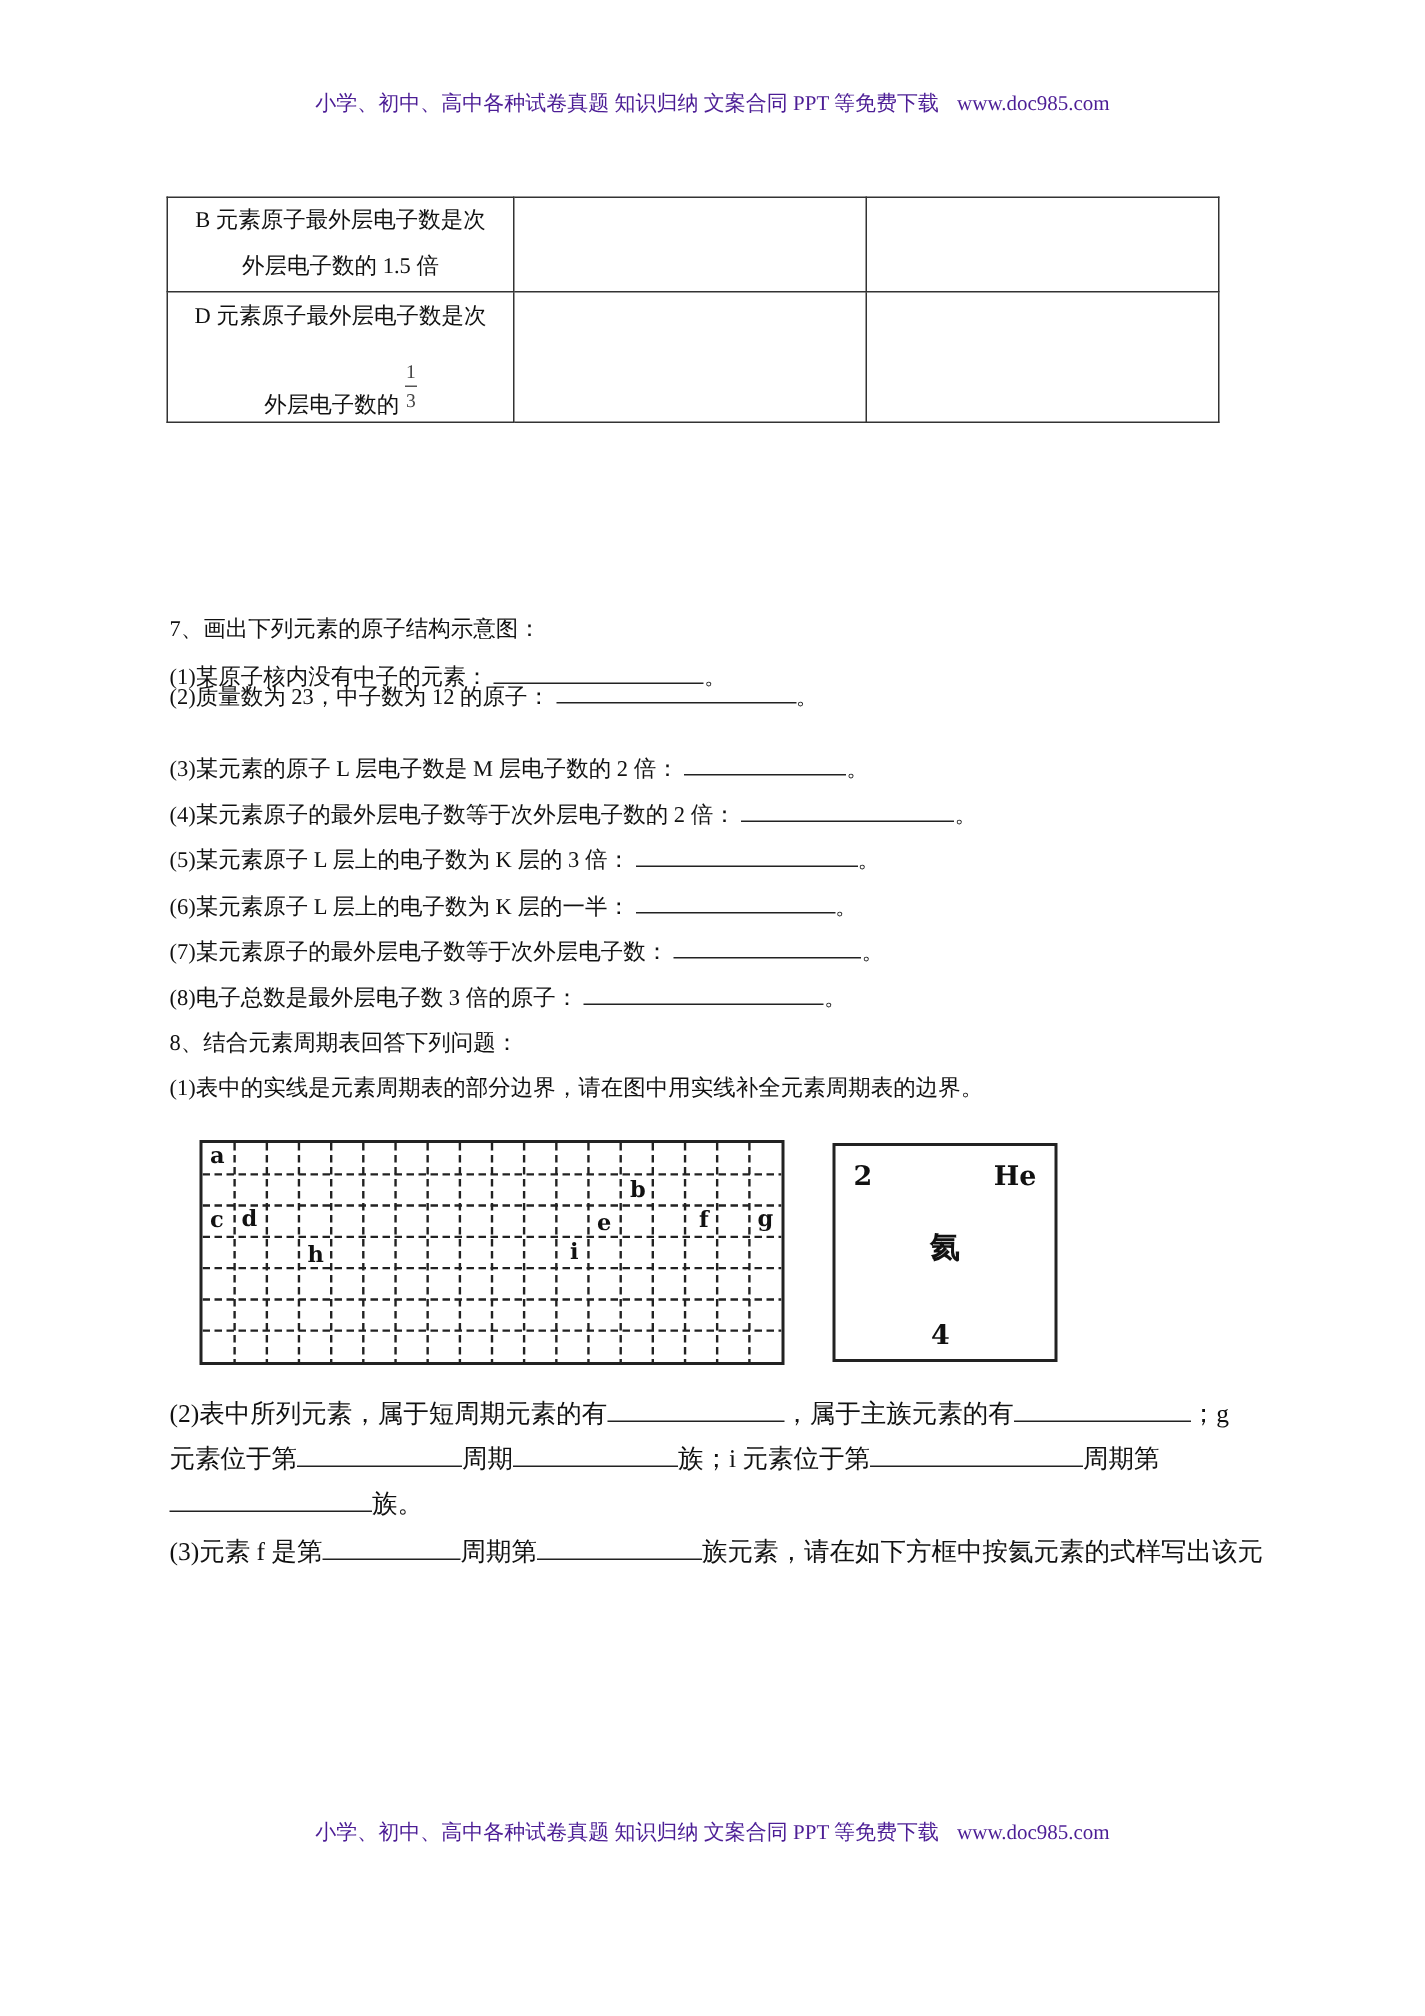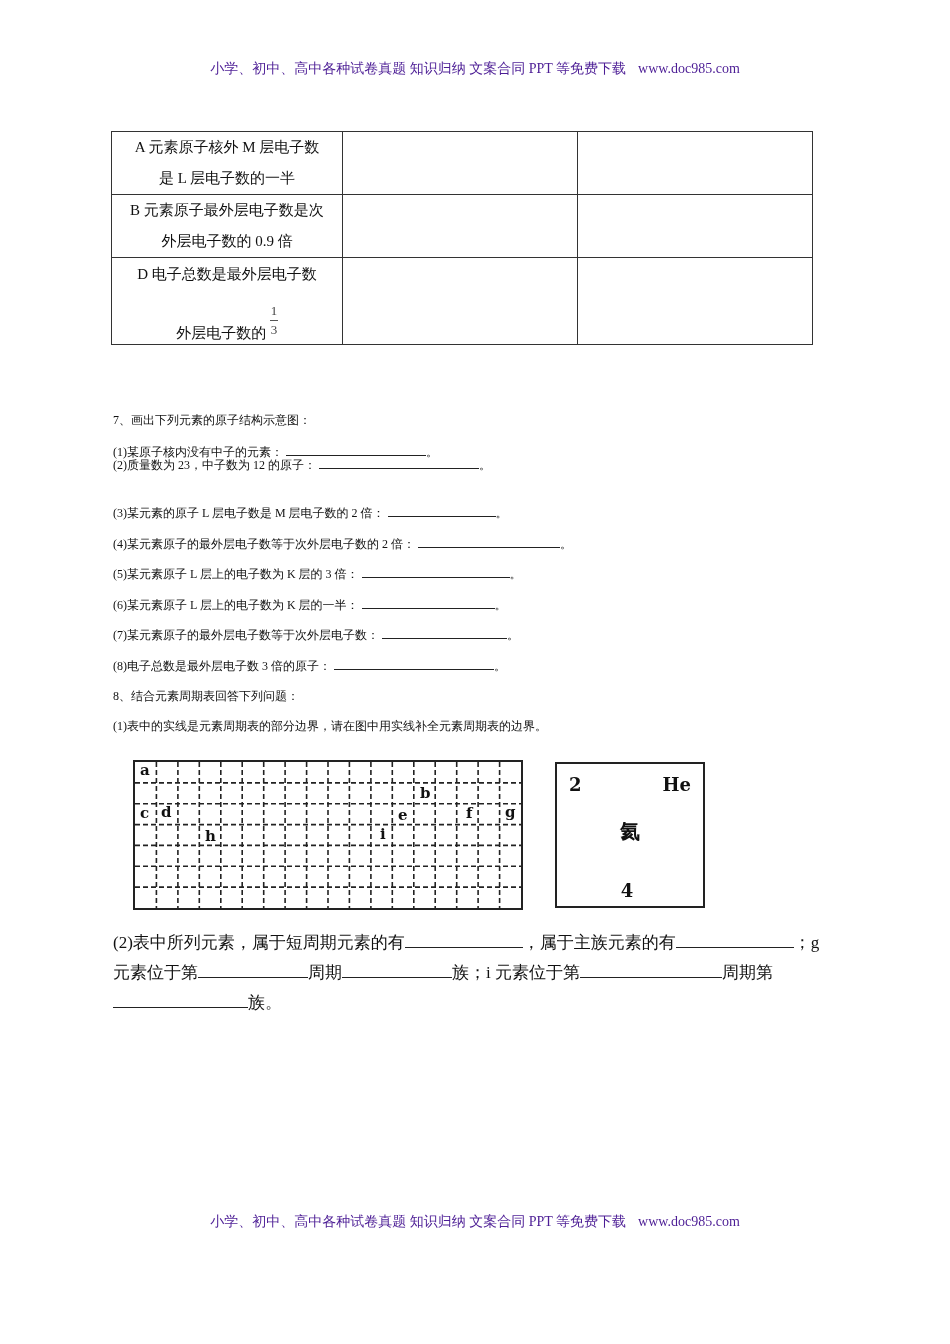--- a/index.html
+++ b/index.html
@@ -12,21 +12,21 @@
 
   table.qt { position:absolute; left:111px; top:131px; border-collapse:collapse; }
   table.qt td { border:1px solid #333; padding:0; vertical-align:middle; }
   td.c1 { width:230px; text-align:center; font-size:15px; line-height:31px; }
   td.c2 { width:234px; }
   td.c3 { width:234px; }
   .frac { display:inline-block; vertical-align:middle; text-align:center; font-size:13px; line-height:14px; color:#444; }
   .frac .bar { display:block; border-top:1px solid #555; width:8px; margin:2px auto; }
   sup.ion { font-size:10px; vertical-align:8px; color:#444; }
 
-  .line { position:absolute; left:113px; font-size:12px; line-height:20px; white-space:nowrap; }
+  .line { position:absolute; left:113px; font-size:15px; line-height:20px; white-space:nowrap; }
   .blank { display:inline-block; border-bottom:1px solid #222; height:14px; vertical-align:baseline; }
 
   .grid-wrap { position:absolute; left:133px; top:760px; width:390px; height:150px;
                border:2px solid #222; box-sizing:border-box; }
   .grid-wrap svg { position:absolute; left:0; top:0; }
   .el { position:absolute; font-family:"DejaVu Serif","Liberation Serif",serif; font-weight:bold; font-size:15px; color:#111; }
 
   .he-box { position:absolute; left:555px; top:762px; width:150px; height:146px; border:2px solid #222; box-sizing:border-box; }
   .he-box .num { position:absolute; left:12px; top:10px; font-family:"DejaVu Serif",serif; font-weight:bold; font-size:18px; }
   .he-box .sym { position:absolute; right:12px; top:10px; font-family:"DejaVu Serif",serif; font-weight:bold; font-size:18px; }
@@ -37,39 +37,31 @@
 </style>
 </head>
 <body>
 
 <div class="hdr hdr-top">
   <span>小学、初中、高中各种试卷真题 知识归纳 文案合同 PPT 等免费下载</span><span class="url">www.doc985.com</span>
 </div>
 
 <table class="qt">
   <tbody>
-      <tr style="height:61px">
-    <td class="c1">
-      <div>A 元素原子核外 M 层电子数</div>
-      <div>是 L 层电子数的一半</div>
-    </td>
-    <td class="c2"></td>
-    <td class="c3"></td>
-  </tr>
   <tr style="height:60px">
     <td class="c1">
       <div>B 元素原子最外层电子数是次</div>
-      <div>外层电子数的 0.9 倍</div>
+      <div>外层电子数的 1.5 倍</div>
     </td>
     <td class="c2"></td>
     <td class="c3"></td>
   </tr>
   <tr style="height:87px">
     <td class="c1">
-      <div>D 电子总数是最外层电子数</div>
+      <div>D 元素原子最外层电子数是次</div>
       <div style="line-height:20px;margin-top:14px">
         <span style="vertical-align:-14px">外层电子数的</span>
         <span class="frac">
           <span>1</span>
           <span class="bar"></span>
           <span>3</span>
         </span>
       </div>
     </td>
     <td class="c2"></td>
@@ -137,17 +129,18 @@
   <span class="mass">4</span>
 </div>
 
 <div class="para" style="top:928px">
   <div style="white-space:nowrap"><span>(2)表中所列元素，属于短周期元素的有</span><span class="blank" style="width:118px"></span><span>，属于主族元素的有</span><span class="blank" style="width:118px"></span><span>；g</span></div>
   <div style="white-space:nowrap"><span>元素位于第</span><span class="blank" style="width:110px"></span><span>周期</span><span class="blank" style="width:110px"></span><span>族；i 元素位于第</span><span class="blank" style="width:142px"></span><span>周期第</span></div>
   <div style="white-space:nowrap"><span class="blank" style="width:135px"></span><span>族。</span></div>
 </div>
 
 <div class="para" style="top:1020px">
+  <div style="white-space:nowrap"><span>(3)元素 f 是第</span><span class="blank" style="width:92px"></span><span>周期第</span><span class="blank" style="width:110px"></span><span>族元素，请在如下方框中按氦元素的式样写出该元</span></div>
 </div>
 
 <div class="hdr hdr-bot">
   <span>小学、初中、高中各种试卷真题 知识归纳 文案合同 PPT 等免费下载</span><span class="url">www.doc985.com</span>
 </div>
 
 </body></html>

